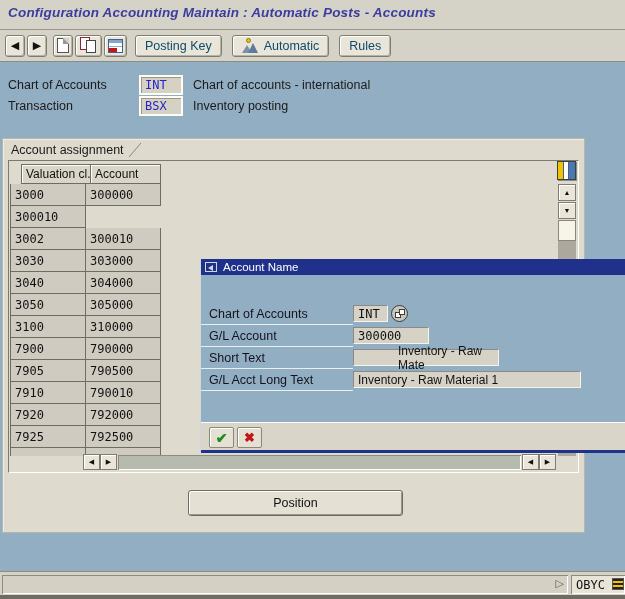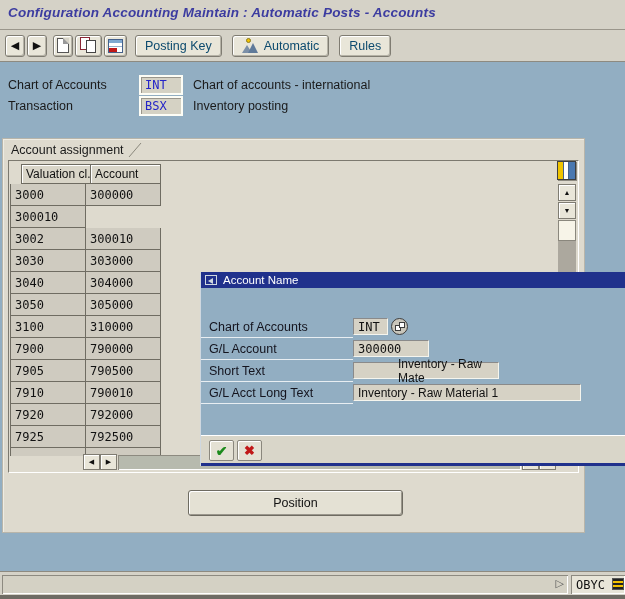--- a/index.html
+++ b/index.html
@@ -78,21 +78,21 @@
   
   .htrack { position:absolute; left:109px; top:294px; width:403px; height:15px; background:#B7BAAE;
             box-shadow:inset 1px 1px 0 #8d8a80, inset -1px -1px 0 #fff; }
 
   .posbtn { position:absolute; left:185px; top:351px; width:215px; height:26px; background:#E4E1D4;
             border:1px solid #6e6b61; border-radius:3px;
             box-shadow:inset 1px 1px 0 #fff, inset -1px -1px 0 #9a968c;
             font-size:12.5px; color:#111; display:flex; align-items:center; justify-content:center; }
 
   
-  .dialog { position:absolute; left:200px; top:272px; width:425px; height:194px; z-index:10;
+  .dialog { position:absolute; left:200px; top:259px; width:425px; height:194px; z-index:10;
             background:#92AEC2; border-left:1px solid #cfd8e0; }
   .dtitle { position:absolute; left:0; top:0; width:100%; height:16px; background:#20318C;
             display:flex; align-items:center; padding-left:4px; }
   .dtitle .dtxt { color:#fff; font-size:11.5px; margin-left:6px; }
   .dicon { position:relative; width:12px; height:10px; border:1px solid #cfd8e0; }
   .dicon::after { content:""; position:absolute; left:2px; top:2px; width:0; height:0;
                   border-top:3px solid transparent; border-bottom:3px solid transparent; border-right:5px solid #cfd8e0; }
   .drow { position:absolute; left:0; width:100%; height:22px; }
   .drow .rule { position:absolute; left:0; bottom:0; width:152px; border-bottom:1px solid #E8EEF2; }
   .dlabel { position:absolute; left:8px; top:0; line-height:22px; color:#14141e; }

